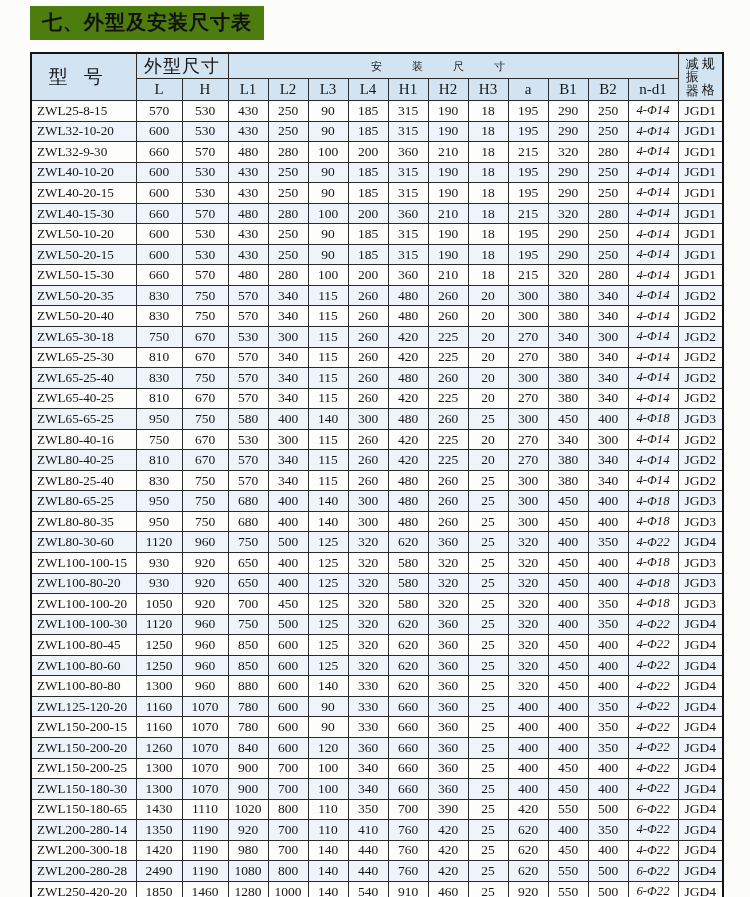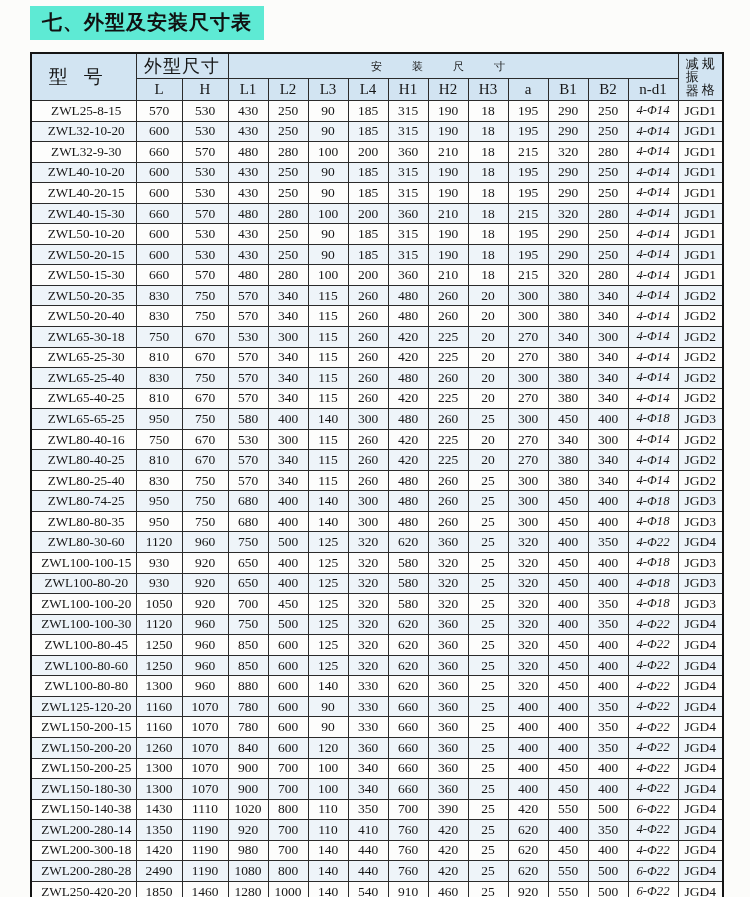--- a/index.html
+++ b/index.html
@@ -4,21 +4,21 @@
 <style>
   html, body { margin: 0; padding: 0; }
   body {
     width: 750px; height: 897px; position: relative;
     background: #fcfcfa;
     font-family: "Liberation Serif", "DejaVu Serif", serif;
     color: #161616;
   }
   .page-title {
     position: absolute; left: 30px; top: 6px;
-    background: #5eead4;
+    background: #4d7c0f;
     padding: 3px 12px 4px 12px;
     font-family: "Liberation Sans", "DejaVu Sans", sans-serif;
     font-weight: bold; font-size: 20px; color: #111;
     letter-spacing: 1px;
   }
   .table-wrap { position: absolute; left: 30px; top: 52px; }
   table.dims {
     border-collapse: collapse; table-layout: fixed; width: 692px;
     border: 2px solid #141414;
   }
@@ -39,21 +39,21 @@
   th.install-head { letter-spacing: 30px; padding-left: 30px; font-size: 11px; }
   th.outline-head { letter-spacing: 1px; font-size: 18px; }
   th.damper-head-cell { padding: 2px 0; }
   .damper-head { display: flex; justify-content: center; gap: 3px; height: 42px; }
   .v-text { display: flex; flex-direction: column; align-items: center; justify-content: center;
             font-size: 13px; line-height: 1.05; }
   .v-text.spread { justify-content: space-between; padding: 1px 0; }
   tbody td { height: 19.55px; font-size: 13.5px; }
   tbody tr:nth-child(odd)  { background: #fdfdfc; }
   tbody tr:nth-child(even) { background: #eef4f9; }
-  tbody td.model { text-align: center; padding-left: 5px; font-size: 13.2px; }
+  tbody td.model { text-align: left; padding-left: 5px; font-size: 13.2px; }
   tbody td.nd1 { font-size: 12.8px; font-style: italic; }
 </style>
 </head>
 <body>
 
 <div class="page-title">七、外型及安装尺寸表</div>
 
 <div class="table-wrap">
   <table class="dims">
     <colgroup>
@@ -426,21 +426,21 @@
           <td>480</td>
           <td>260</td>
           <td>25</td>
           <td>300</td>
           <td>380</td>
           <td>340</td>
           <td class="nd1">4-Φ14</td>
           <td>JGD2</td>
         </tr>
         <tr>
-          <td class="model">ZWL80-74-25</td>
+          <td class="model">ZWL80-65-25</td>
           <td>950</td>
           <td>750</td>
           <td>680</td>
           <td>400</td>
           <td>140</td>
           <td>300</td>
           <td>480</td>
           <td>260</td>
           <td>25</td>
           <td>300</td>
@@ -681,21 +681,21 @@
           <td>660</td>
           <td>360</td>
           <td>25</td>
           <td>400</td>
           <td>450</td>
           <td>400</td>
           <td class="nd1">4-Φ22</td>
           <td>JGD4</td>
         </tr>
         <tr>
-          <td class="model">ZWL150-140-38</td>
+          <td class="model">ZWL150-180-65</td>
           <td>1430</td>
           <td>1110</td>
           <td>1020</td>
           <td>800</td>
           <td>110</td>
           <td>350</td>
           <td>700</td>
           <td>390</td>
           <td>25</td>
           <td>420</td>

